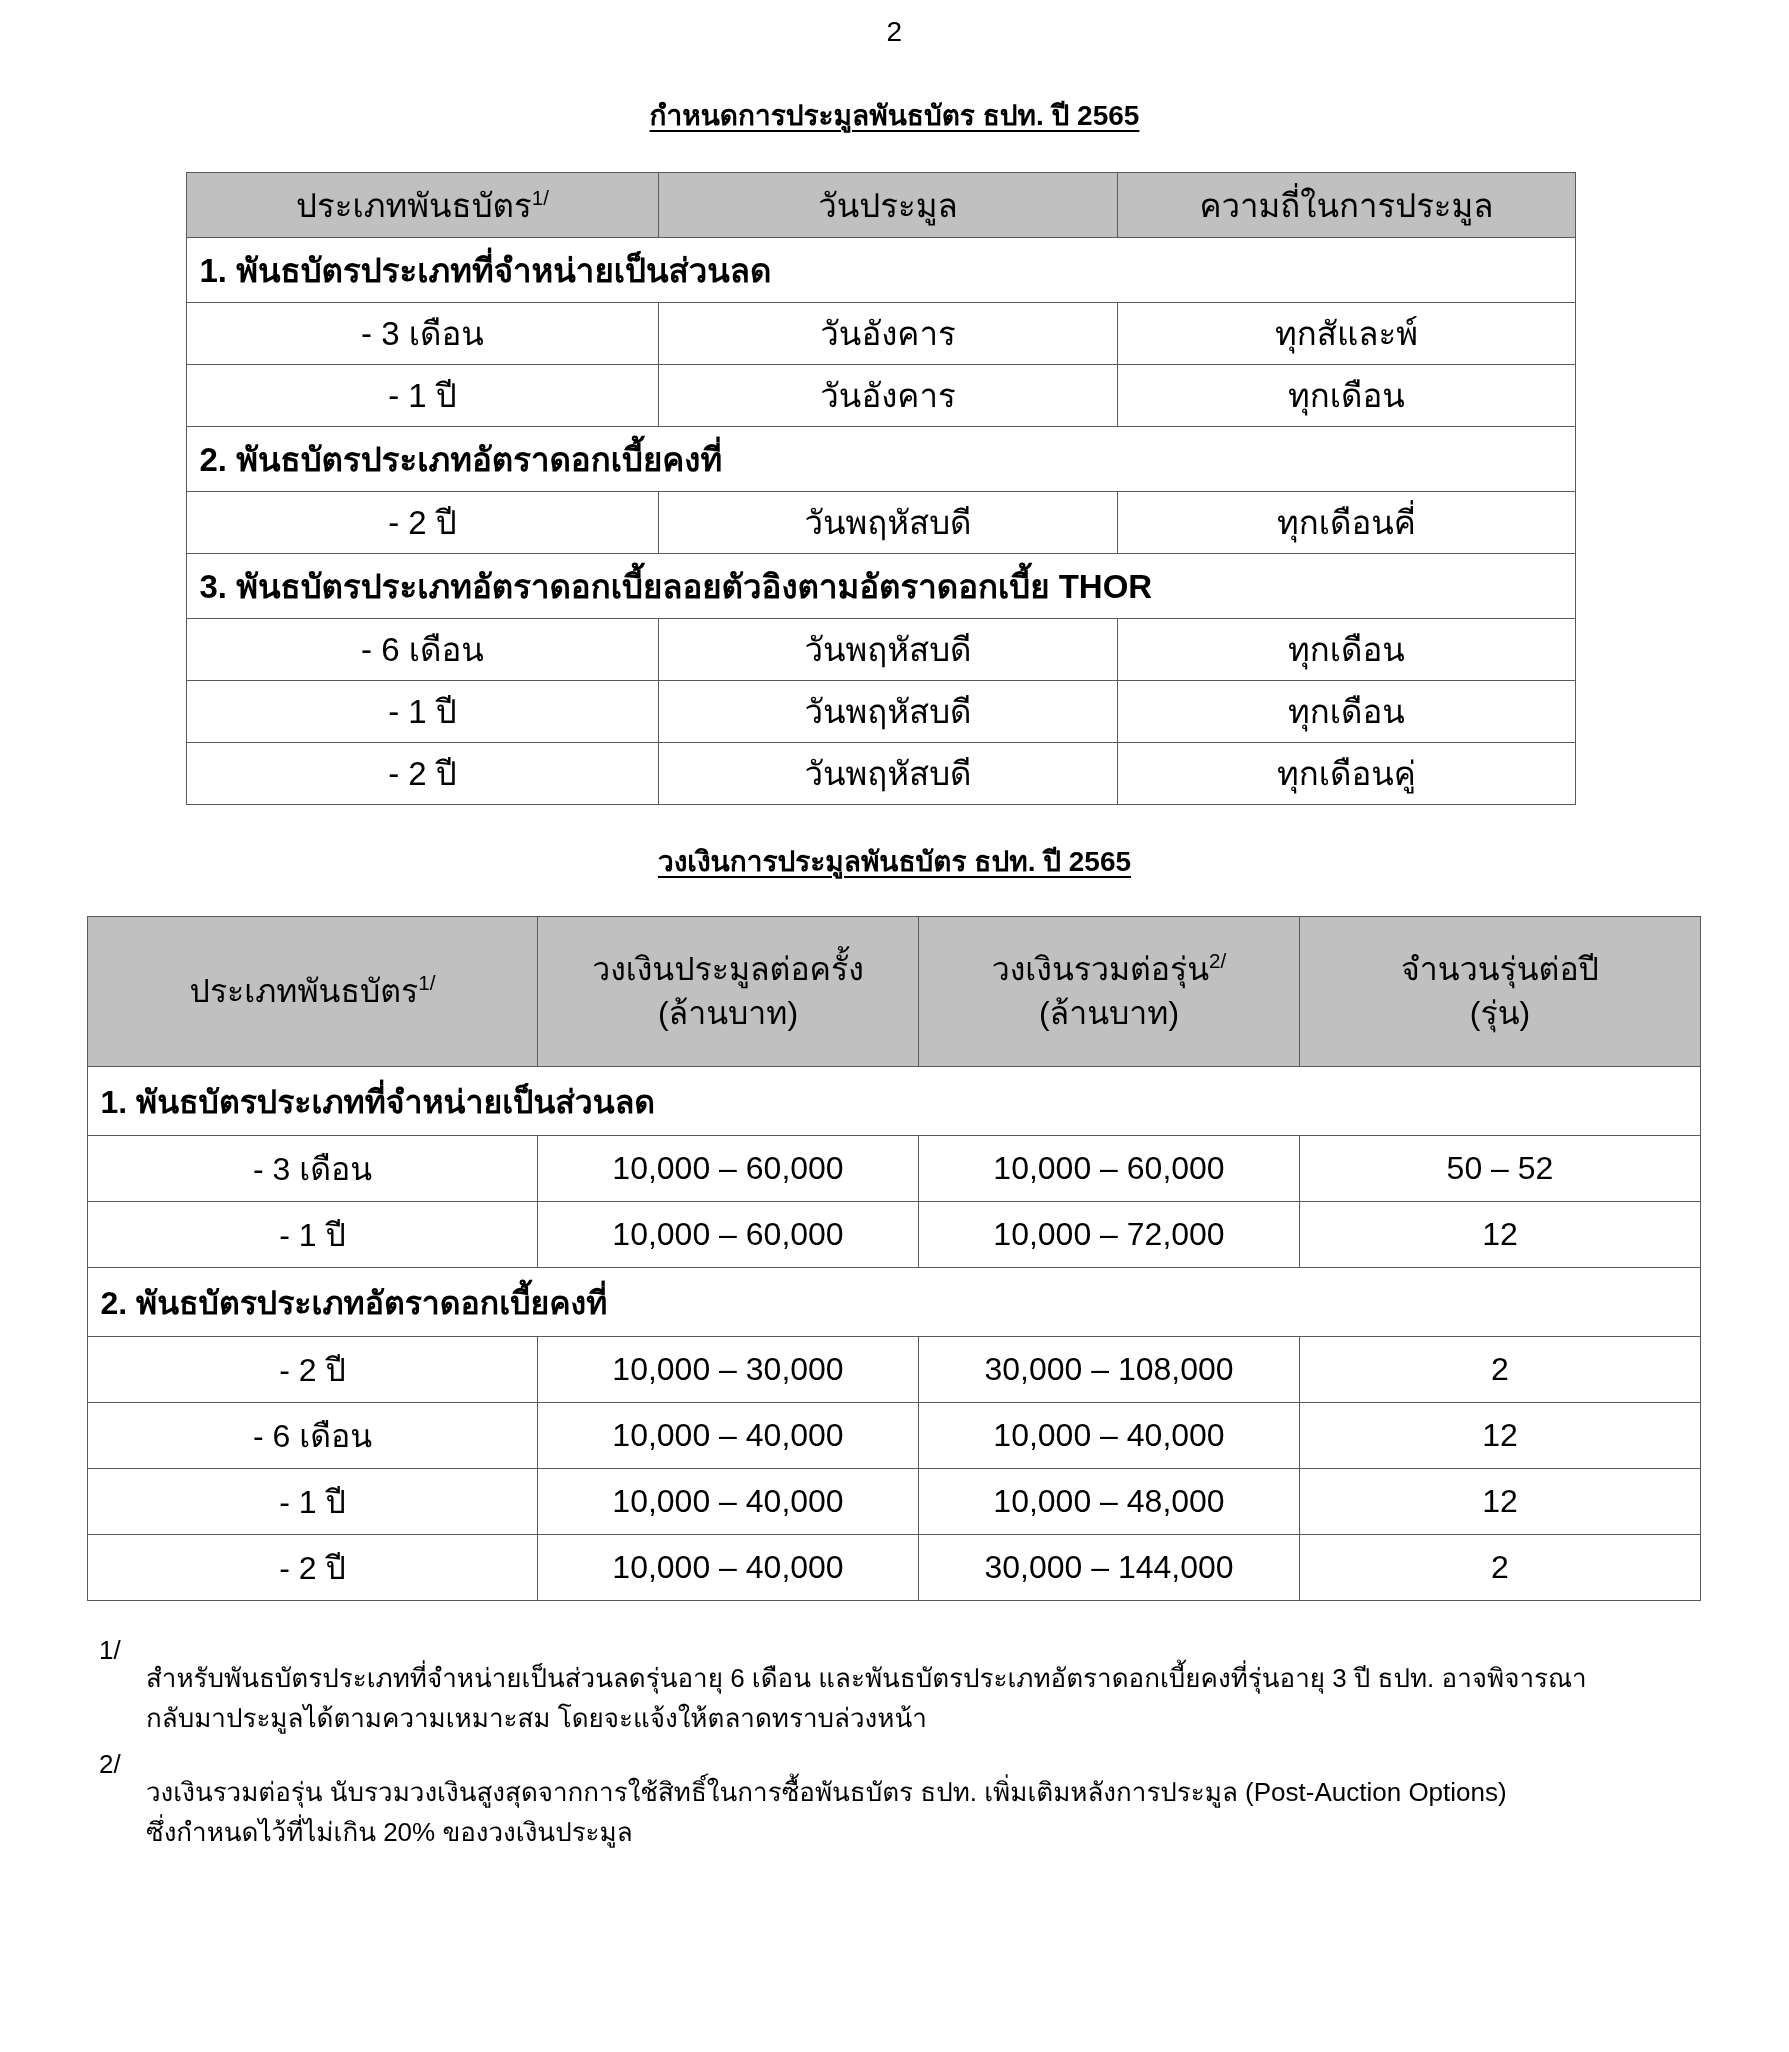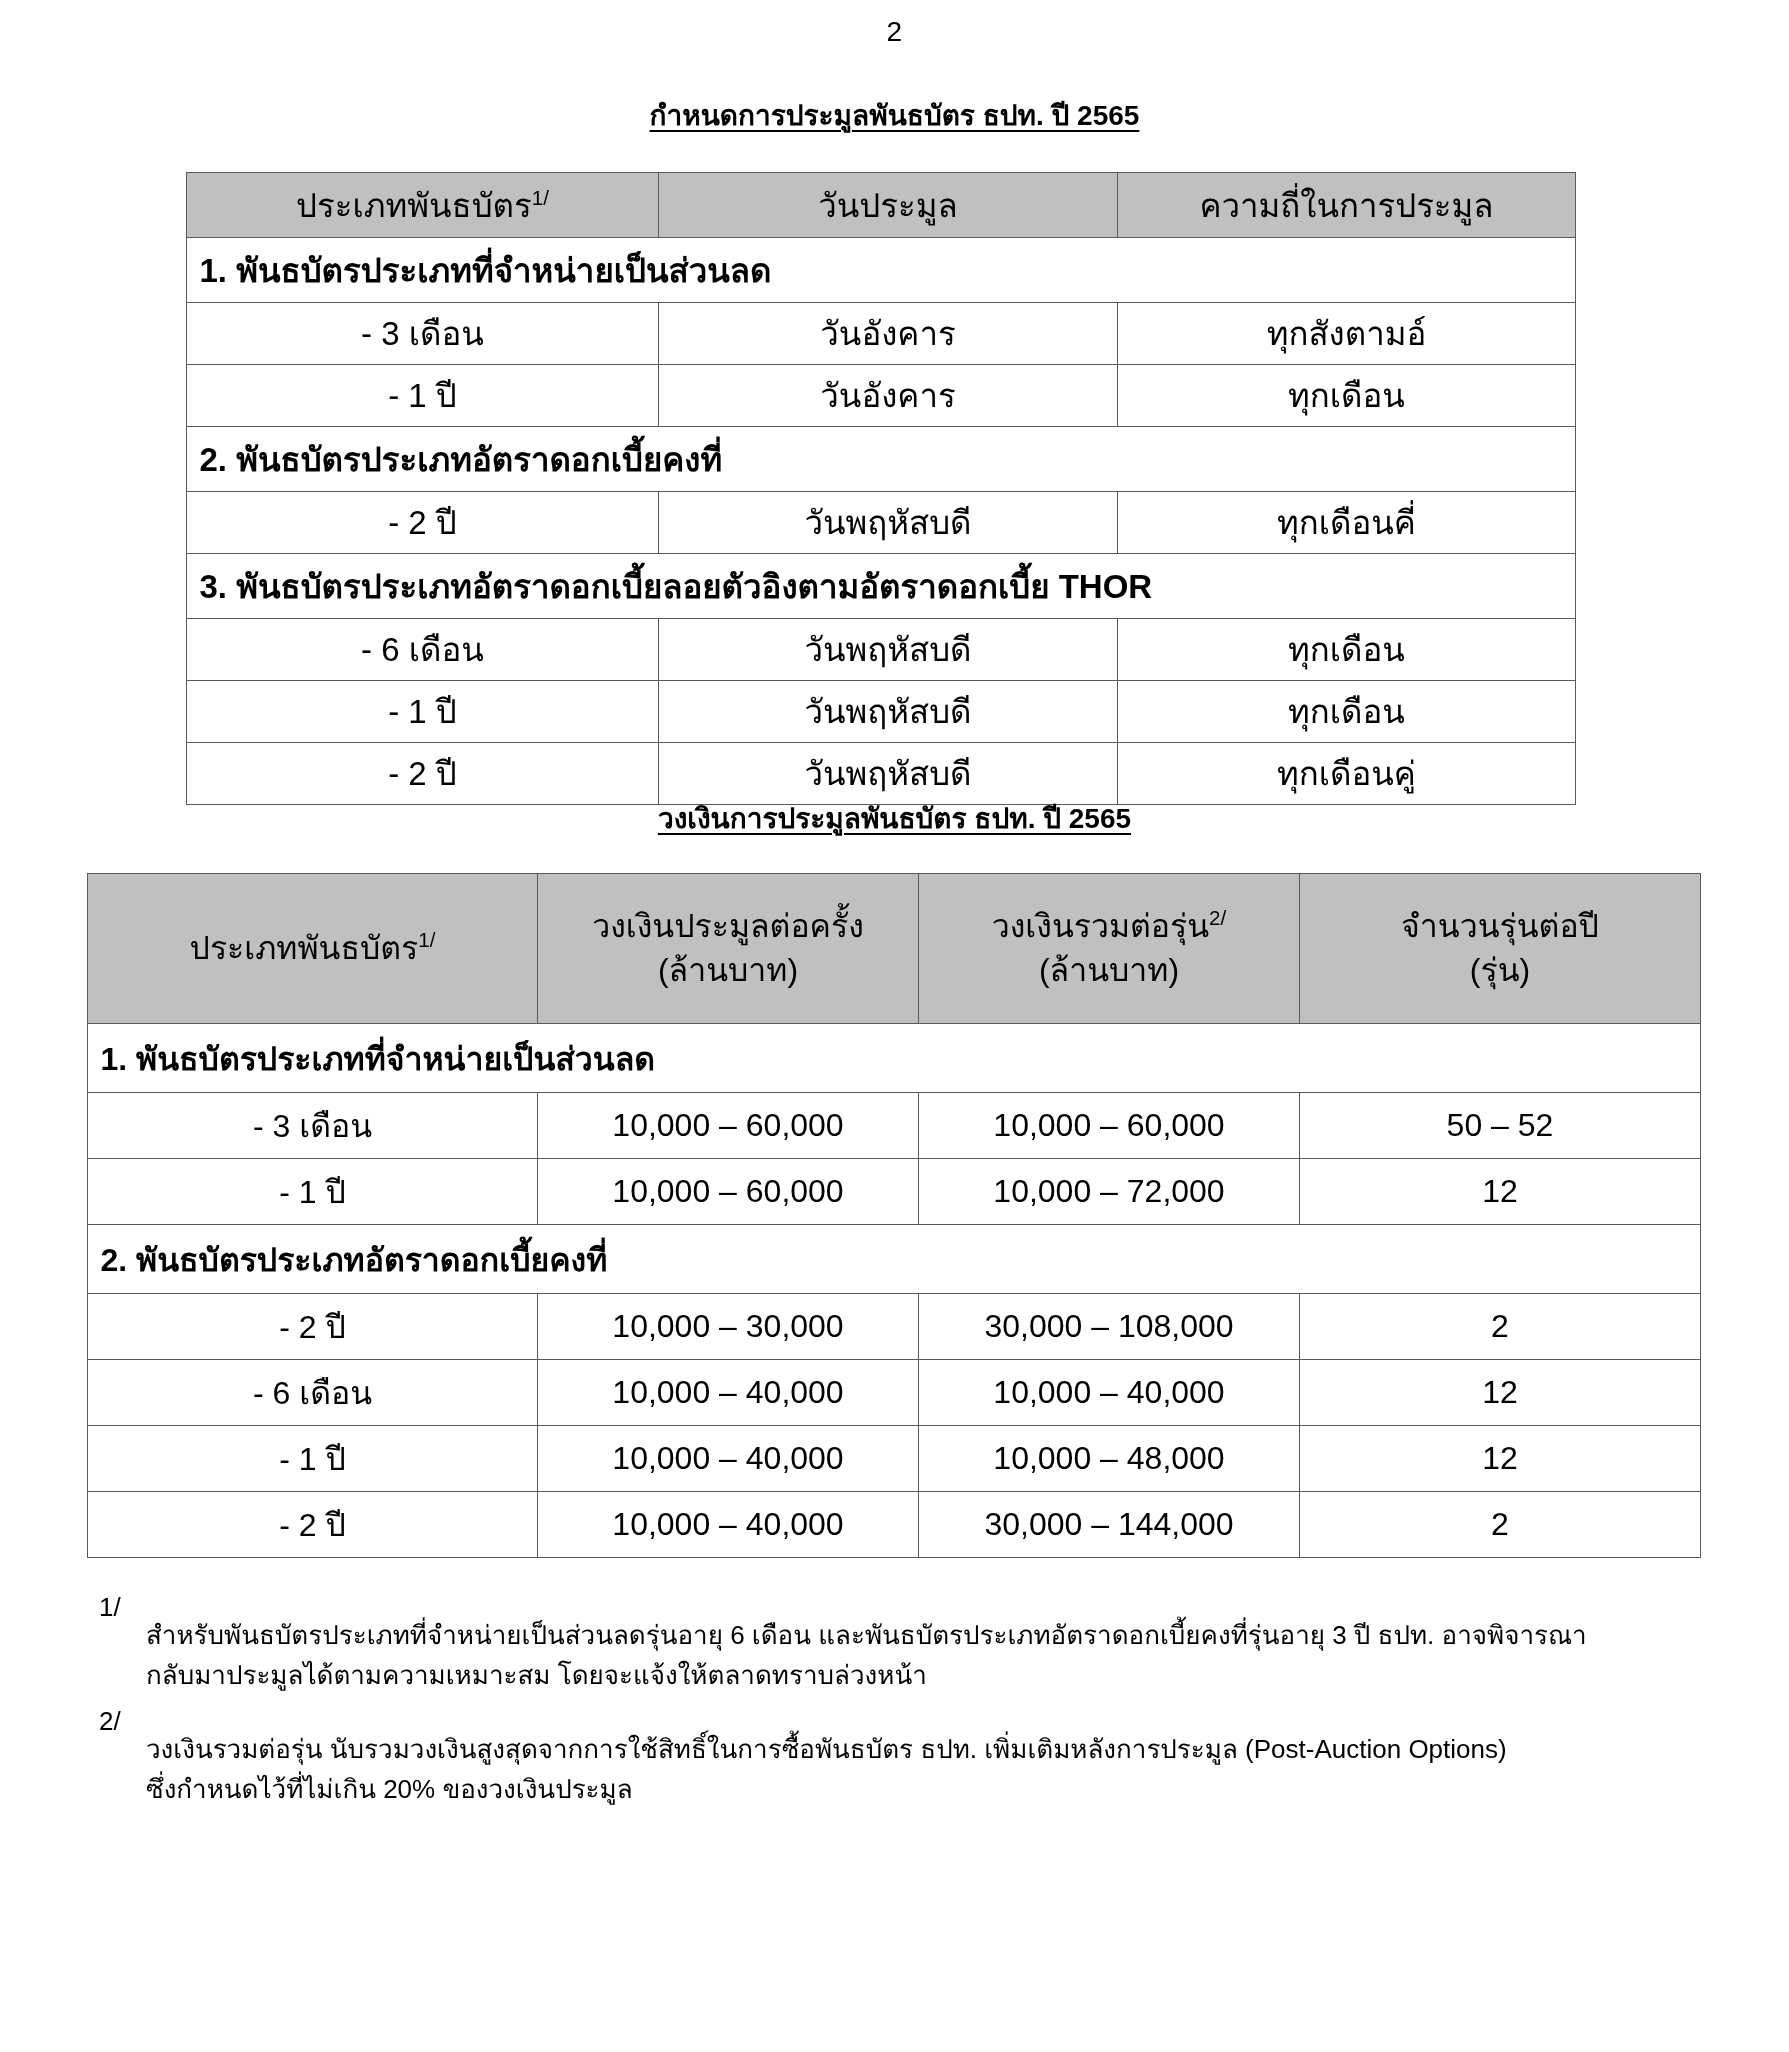--- a/index.html
+++ b/index.html
@@ -162,21 +162,21 @@
       </tr>
     </thead>
     <tbody>
 
       <tr>
         <td class="group" colspan="3">1. พันธบัตรประเภทที่จำหน่ายเป็นส่วนลด</td>
       </tr>
       <tr>
         <td>- 3 เดือน</td>
         <td>วันอังคาร</td>
-        <td>ทุกสังตามอ์</td>
+        <td>ทุกสัและพ์</td>
       </tr>
       <tr>
         <td>- 1 ปี</td>
         <td>วันอังคาร</td>
         <td>ทุกเดือน</td>
       </tr>
 
       <tr>
         <td class="group" colspan="3">2. พันธบัตรประเภทอัตราดอกเบี้ยคงที่</td>
       </tr>
@@ -200,21 +200,21 @@
         <td>ทุกเดือน</td>
       </tr>
       <tr>
         <td>- 2 ปี</td>
         <td>วันพฤหัสบดี</td>
         <td>ทุกเดือนคู่</td>
       </tr>
     </tbody>
   </table>
 
-  <div id="title-2-wrap" class="section-title" style="">
+  <div id="title-2-wrap" class="section-title" style="margin-top:43px;">
     <span class="u">วงเงินการประมูลพันธบัตร ธปท. ปี 2565</span>
   </div>
 
   <table id="table-amount">
     <colgroup>
       <col class="a1">
         <col class="a2">
         <col class="a3">
         <col class="a4">
     </colgroup>

